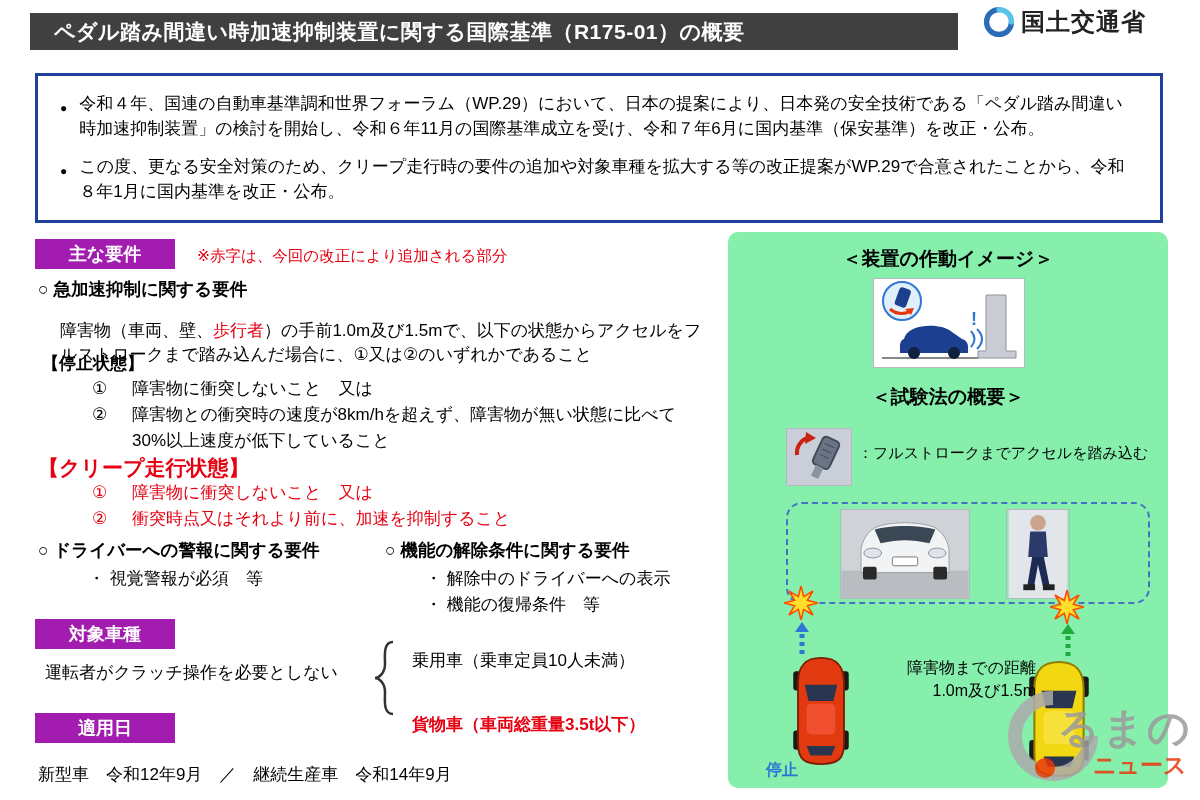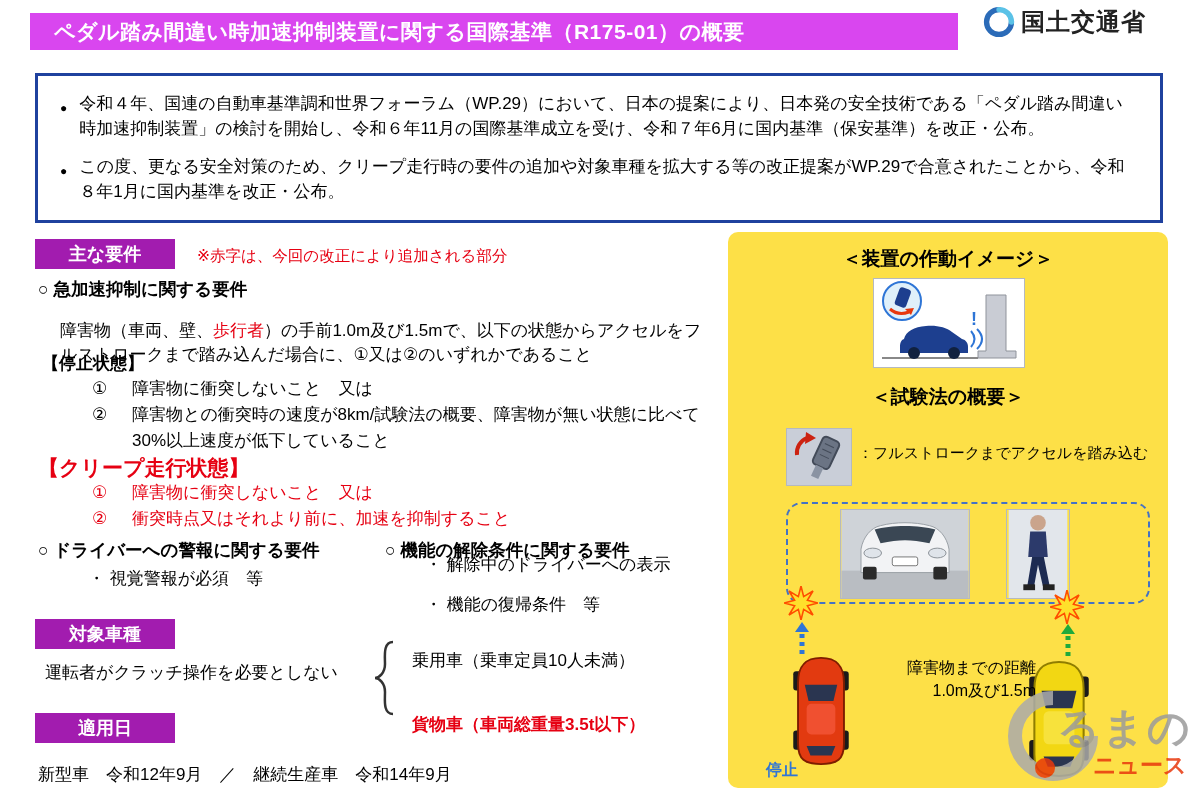--- a/index.html
+++ b/index.html
@@ -15,21 +15,21 @@
   .num{width:40px;flex:none;}
   .num-text{flex:1;}
   .bullet-row{display:flex;font-size:17px;line-height:25px;margin-bottom:13px;}
   .bullet-marker{flex:none;font-size:12px;padding-top:5px;margin-right:12px;}
   .panel-title{position:absolute;left:0;width:100%;text-align:center;font-size:19px;font-weight:bold;}
   .photo{border:1px solid #b5b9bf;}
 </style>
 </head>
 <body>
 
-<div class="abs" style="left:30px;top:13px;width:928px;height:37px;background:#d946ef;display:flex;align-items:center;padding-left:24px;box-sizing:border-box;">
+<div class="abs" style="left:30px;top:13px;width:928px;height:37px;background:#404040;display:flex;align-items:center;padding-left:24px;box-sizing:border-box;">
   <span style="color:#fff;font-size:21px;font-weight:bold;letter-spacing:.5px;white-space:nowrap;">ペダル踏み間違い時加速抑制装置に関する国際基準（R175-01）の概要</span>
 </div>
 <div class="abs" style="left:983px;top:6px;display:flex;align-items:center;gap:6px;">
   <svg width="32" height="32" viewBox="0 0 36 36">
     <path d="M18 4 A14 14 0 1 0 32 18" fill="none" stroke="#2b6bb8" stroke-width="6" stroke-linecap="round"></path>
     <path d="M18 4 A14 14 0 0 1 32 18" fill="none" stroke="#5bc2e7" stroke-width="6" stroke-linecap="round"></path>
   </svg>
   <span style="font-size:24px;font-weight:bold;color:#222;letter-spacing:1px;white-space:nowrap;">国土交通省</span>
 </div>
 
@@ -55,56 +55,56 @@
 
 <div class="abs bold" style="left:42px;top:352px;font-size:17px;">【停止状態】</div>
 
 <div class="abs" style="left:92px;top:376px;width:618px;">
   <div class="num-row">
     <span class="num">①</span>
     <span class="num-text">障害物に衝突しないこと　又は</span>
   </div>
   <div class="num-row">
     <span class="num">②</span>
-    <span class="num-text">障害物との衝突時の速度が8km/試験法の概要、障害物が無い状態に比べて30%以上速度が低下していること</span>
+    <span class="num-text">障害物との衝突時の速度が8km/hを超えず、障害物が無い状態に比べて30%以上速度が低下していること</span>
   </div>
 </div>
 
 <div class="abs bold red" style="left:38px;top:454px;font-size:21px;">【クリープ走行状態】</div>
 
 <div class="abs red" style="left:92px;top:480px;width:618px;">
   <div class="num-row">
     <span class="num">①</span>
     <span class="num-text">障害物に衝突しないこと　又は</span>
   </div>
   <div class="num-row">
     <span class="num">②</span>
     <span class="num-text">衝突時点又はそれより前に、加速を抑制すること</span>
   </div>
 </div>
 
 <div class="abs bold" style="left:38px;top:538px;font-size:17.5px;">○ ドライバーへの警報に関する要件</div>
 <div class="abs txt" style="left:88px;top:566px;">・ 視覚警報が必須　等</div>
 
 <div class="abs bold" style="left:385px;top:538px;font-size:17.5px;">○ 機能の解除条件に関する要件</div>
-<div class="abs txt" style="left:425px;top:552px;">・ 解除中のドライバーへの表示</div>
+<div class="abs txt" style="left:425px;top:566px;">・ 解除中のドライバーへの表示</div>
 <div class="abs txt" style="left:425px;top:592px;">・ 機能の復帰条件　等</div>
 
 <div class="label-box" style="top:613px;margin-top:6px;">対象車種</div>
 <div class="abs txt" style="left:38px;top:660px;margin-left:7px;">運転者がクラッチ操作を必要としない</div>
 <svg class="abs" width="24" height="76" viewBox="0 0 24 76" style="left:372px;top:640px;">
   <path d="M21 2 C11 2 13 16 13 24 C13 33 7 38 3 38 C7 38 13 43 13 52 C13 60 11 74 21 74" stroke="#333" stroke-width="2.5" fill="none"></path>
 </svg>
 <div class="abs txt" style="left:412px;top:648px;">乗用車（乗車定員10人未満）</div>
 <div class="abs txt red bold" style="left:412px;top:712px;">貨物車（車両総重量3.5t以下）</div>
 
 <div class="label-box" style="top:713px;">適用日</div>
 <div class="abs txt" style="left:38px;top:762px;">新型車　令和12年9月　／　継続生産車　令和14年9月</div>
 
-<div class="abs" style="left:728px;top:232px;width:440px;height:556px;background:#fde047;border-radius:10px;">
+<div class="abs" style="left:728px;top:232px;width:440px;height:556px;background:#86efac;border-radius:10px;">
 
   <div class="panel-title" style="top:14px;">＜装置の作動イメージ＞</div>
 
   <svg class="abs photo" width="150" height="88" viewBox="0 0 150 88" style="left:145px;top:46px;background:#fff;">
     <path d="M112 16 L132 16 L132 72 L142 72 L142 79 L104 79 L104 72 L112 72 Z" fill="#c9ccd4" stroke="#8f939b"></path>
     <line x1="8" y1="79" x2="104" y2="79" stroke="#888" stroke-width="2"></line>
     <path d="M30 60 C32 52 40 48 52 47 C62 46 72 48 78 53 L88 60 C92 61 94 64 94 68 L94 74 L26 74 L26 68 C26 64 27 61 30 60 Z" fill="#1d3f8f"></path>
     <circle cx="40" cy="74" r="6" fill="#10213f"></circle>
     <circle cx="80" cy="74" r="6" fill="#10213f"></circle>
     <text x="97" y="46" fill="#2e75d6" font-size="18" font-weight="bold">!</text>

